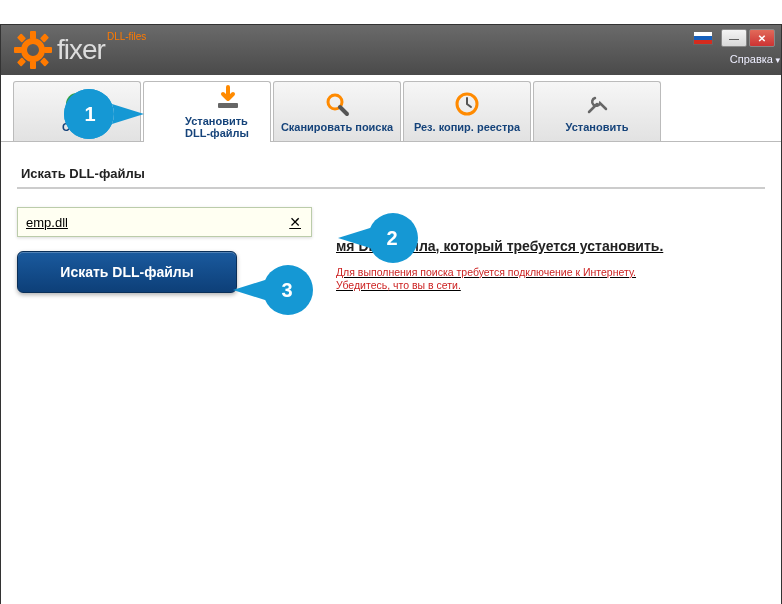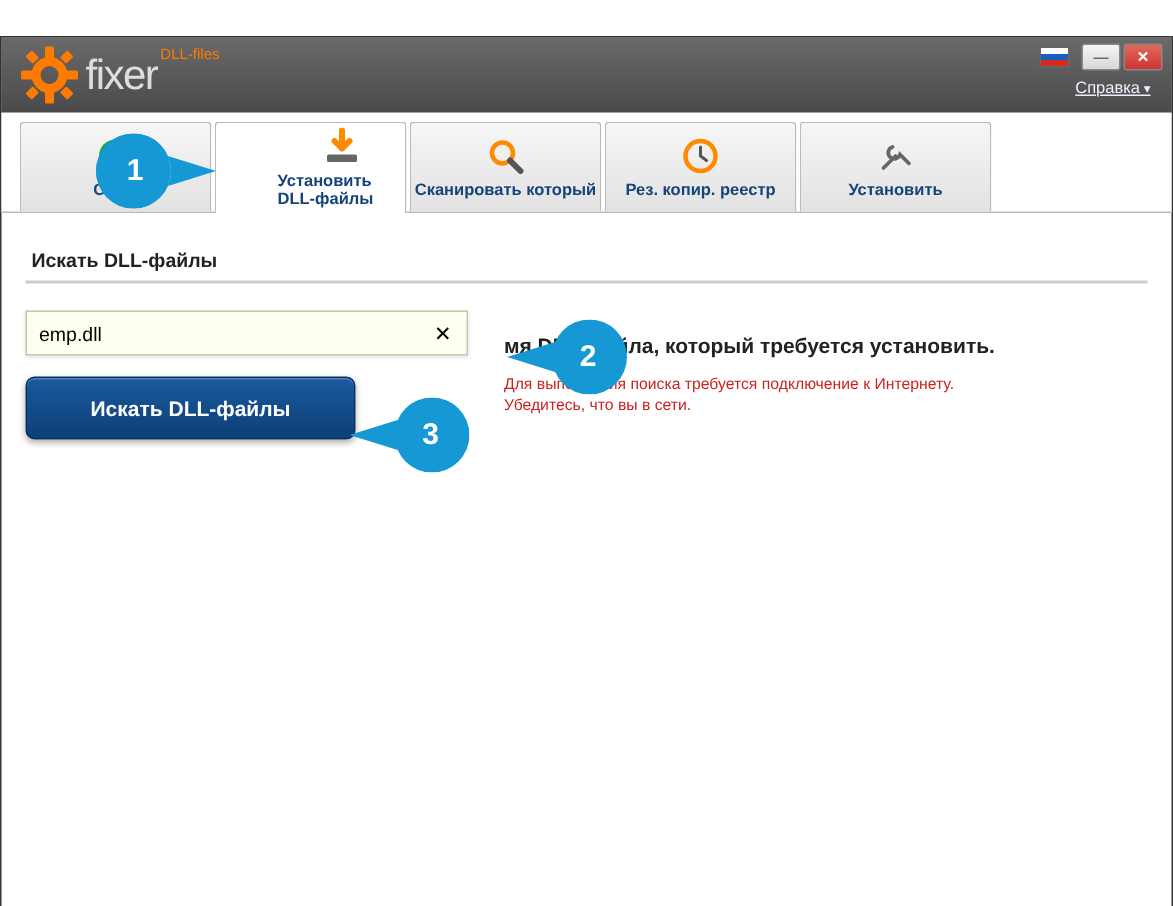--- a/index.html
+++ b/index.html
@@ -18,41 +18,41 @@
   .logo-wrap { display: flex; align-items: center; }
   .logo-gear { width: 40px; height: 40px; margin-right: 4px; }
   .logo-text { color: #ddd; font-size: 28px; font-weight: 300; letter-spacing: -1px; }
   .logo-super { color: #ff7a00; font-size: 10px; font-weight: normal; position: relative; top: -14px; left: 2px; }
   .title-controls { position: absolute; right: 6px; top: 4px; display: flex; gap: 2px; align-items: center; }
   .flag { width: 20px; height: 14px; display:flex; flex-direction:column; border:1px solid #666; margin-right:6px;}
   .flag div { flex:1; }
   .winbtn { width: 26px; height: 18px; border:1px solid #888; border-radius:2px; display:flex; align-items:center; justify-content:center; font-size:10px; color:#333; background:linear-gradient(#f4f4f4,#d8d8d8); cursor:pointer;}
   .winbtn.close { background:linear-gradient(#e26a5a,#c33);}
   .winbtn.close span{color:#fff;font-weight:bold;}
-  .help-link { position:absolute; right:14px; top:28px; color:#eef; font-size:11px; text-decoration:underline; cursor:pointer;}
+  .help-link { position:absolute; right:1px; top:28px; color:#eef; font-size:11px; cursor:pointer;}
   .help-link::after{content:" ▾"; font-size:9px;}
   .tabbar {
     display:flex; gap:2px; padding: 6px 12px 0 12px; background:#fff;
     border-bottom:1px solid #bbb;
   }
   .tab {
     width:128px; height:60px; border:1px solid #bbb; border-bottom:none;
     background:linear-gradient(#f6f6f6,#e2e2e2);
     display:flex; flex-direction:column; align-items:center; justify-content:center;
     gap:4px; cursor:pointer; position:relative; font-size:11px; color:#15437a; font-weight:bold;
     border-radius:3px 3px 0 0;
   }
   .tab.active { background:#fff; height:61px; margin-bottom:-1px;padding-left:41px; }
   .tab .ticon { width:26px; height:26px; display:flex; align-items:center; justify-content:center;}
   .content { padding: 18px 16px; }
   .section-title {
     font-weight:bold; font-size:13px; color:#222;
     border-bottom:2px solid #ccc; padding:6px 0 6px 4px; margin-bottom:18px;
   }
-  .search-row { display:flex; align-items:center; gap:24px; }
+  .search-row { display:flex; align-items:flex-end; gap:24px;text-decoration:underline; }
   .search-box {
     width:295px; height:30px; border:1px solid #bca; background:#fffff2;
     display:flex; align-items:center; padding:0 6px 0 8px; box-shadow:0 1px 3px rgba(0,0,0,.15);
   }
   .search-box input {
     flex:1; border:none; outline:none; background:transparent; font-size:13px; font-family:inherit;
   }
   .clear-x { font-size:14px; cursor:pointer; padding:0 4px; }
   .right-blk { flex:1; }
   .instr { font-size:14px; font-weight:bold; color:#222; margin-bottom:12px; }
@@ -129,30 +129,30 @@
       </div>
       <span>Установить DLL-файлы</span>
     </div>
     <div class="tab">
       <div class="ticon">
         <svg width="26" height="26" viewBox="0 0 26 26">
             <circle cx="11" cy="11" r="7" fill="none" stroke="#ff8a00" stroke-width="3"></circle>
             <line x1="16" y1="16" x2="23" y2="23" stroke="#555" stroke-width="4" stroke-linecap="round"></line>
           </svg>
       </div>
-      <span>Сканировать который</span>
+      <span>Сканировать поиска</span>
     </div>
     <div class="tab">
       <div class="ticon">
         <svg width="26" height="26" viewBox="0 0 26 26">
             <circle cx="13" cy="13" r="10" fill="none" stroke="#ff8a00" stroke-width="3"></circle>
             <path d="M13 7v6l4 3" stroke="#555" stroke-width="2" fill="none" stroke-linecap="round"></path>
           </svg>
       </div>
-      <span>Рез. копир. реестр</span>
+      <span>Рез. копир. реестра</span>
     </div>
     <div class="tab">
       <div class="ticon">
         <svg width="26" height="26" viewBox="0 0 26 26">
             <path d="M5 21l8-8m-2-6a4 4 0 105 5l6 6" stroke="#666" stroke-width="2.5" fill="none" stroke-linecap="round"></path>
           </svg>
       </div>
       <span>Установить</span>
     </div>
   </div>

